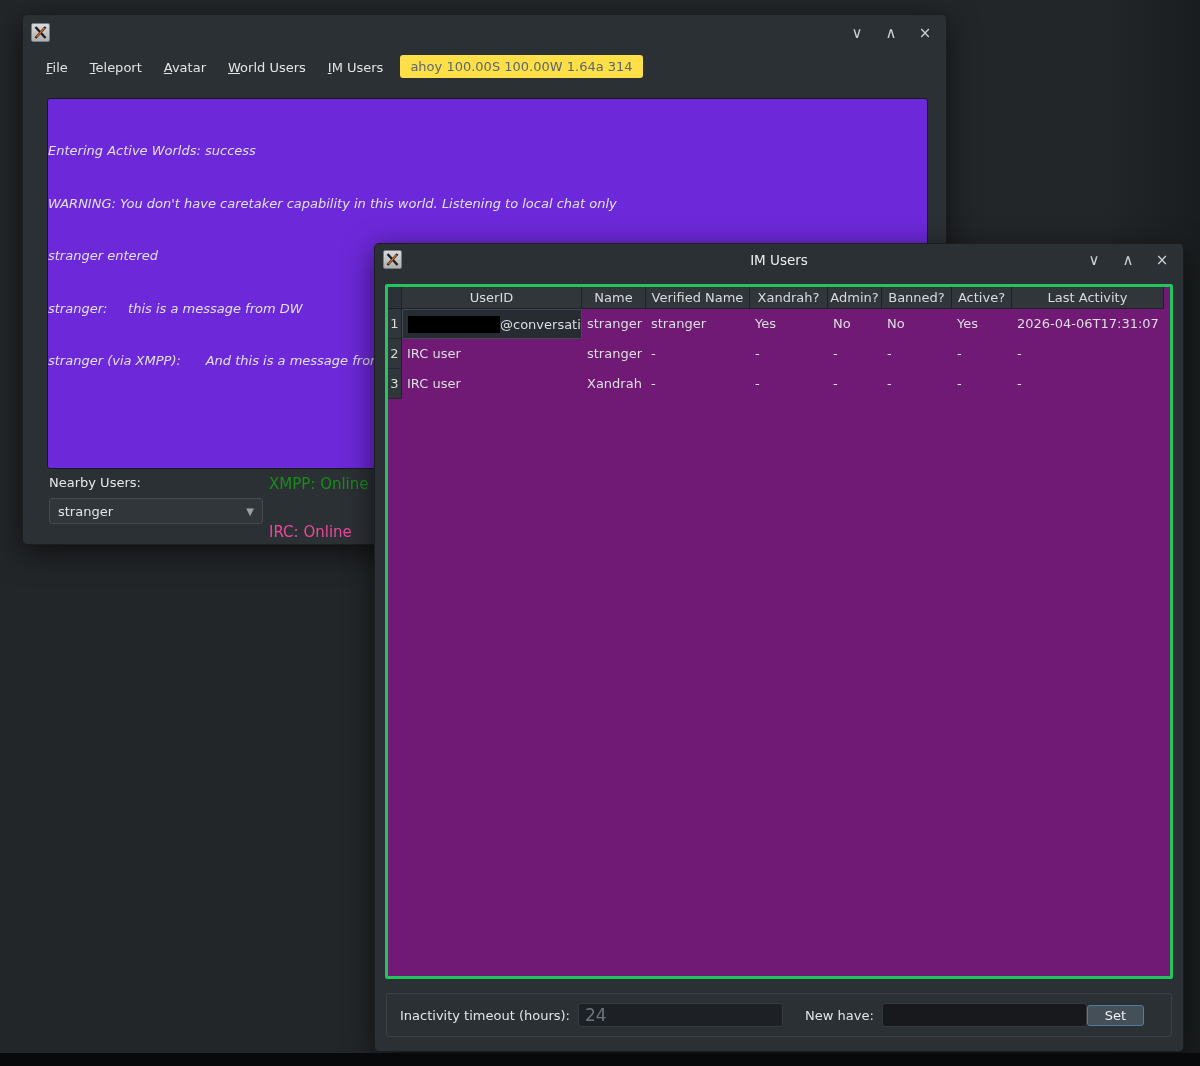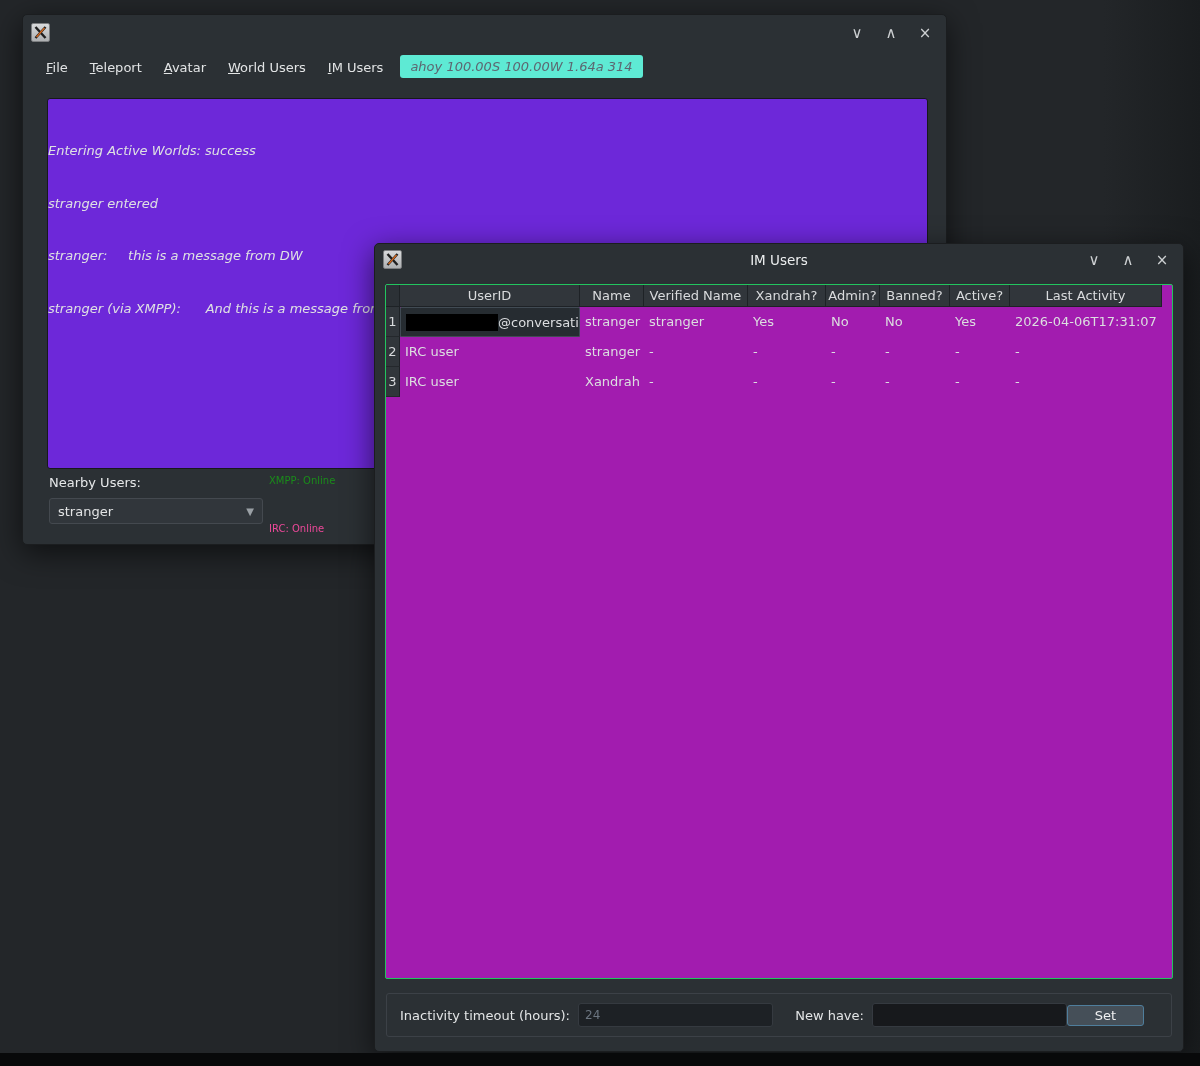--- a/index.html
+++ b/index.html
@@ -27,57 +27,57 @@
   .winbtns { position:absolute; right:12px; top:0; height:36px;
     display:flex; align-items:center; gap:16px; }
   .winbtn { color:#cdd0d2; font-size:15px; line-height:1; cursor:default;
     width:18px; text-align:center; }
 
   
   #relay { left:22px; top:14px; width:925px; height:531px; }
   .menubar { display:flex; align-items:flex-end; height:27px; padding-left:14px; gap:4px; }
   .menu-item { display:inline-block; padding:3px 9px; color:#e2e4e5; }
   .menu-item::first-letter { text-decoration:underline; }
-  .menu-status { margin-left:4px; padding:4px 10px; background:#5eead4;
-    border-radius:3px; color:#5d6771;font-style:italic; }
+  .menu-status { margin-left:4px; padding:4px 10px; background:#fde047;
+    border-radius:3px; color:#5d6771; }
   .logview { position:absolute; left:24px; top:83px; width:881px; height:371px;
     background:#6d28d9; border:1px solid #17191b; border-radius:3px;
     padding:8px 0; line-height:17.5px; white-space:pre-wrap; overflow:hidden;font-style:italic; }
   .nearby-label { position:absolute; left:26px; top:460px; color:#e6e8e9; }
   .combo { position:absolute; left:26px; top:483px; width:214px; height:26px;
     background:#31363b; border:1px solid #44494f; border-radius:3px;
     display:flex; align-items:center; padding:0 8px; }
   .combo-value { flex:1; color:#e2e4e5; }
   .combo-arrow { color:#9aa0a5; font-size:10px; }
-  .status-green { position:absolute; left:246px; font-size:10px; }
+  .status-green { position:absolute; left:246px; font-size:15px; }
 
   
   #imusers { left:374px; top:243px; width:810px; height:809px; }
   .tableview { position:absolute; left:10px; top:40px; width:788px; height:695px;
-    background:#a21caf; border:1px solid #22c55e; border-radius:2px; overflow:hidden; }
+    background:#701a75; border:3px solid #22c55e; border-radius:2px; overflow:hidden; }
   .tgrid { display:grid;
     grid-template-columns:14px 180px 64px 104px 78px 54px 70px 60px 152px; }
   .th { background:#31363b; color:#d9dbdd; text-align:center; height:22px;
     line-height:22px; border-right:1px solid #1e2226; border-bottom:1px solid #1e2226;
     overflow:hidden; white-space:nowrap; }
   .th.corner { background:#2c3136; }
   .rownum { background:#31363b; color:#d9dbdd; text-align:center; height:30px;
     line-height:30px; border-right:1px solid #1e2226; border-bottom:1px solid #24282c; }
   .td { height:30px; line-height:30px; padding-left:5px; color:#dcdee0;
     white-space:nowrap; overflow:hidden; }
   .td.selected { background:#262c31; border:1px solid #414b54; border-radius:1px; }
   .redacted { display:inline-block; vertical-align:middle; width:92px; height:17px;
     background:#000; margin-top:-3px; }
 
   .footer-frame { position:absolute; left:11px; top:749px; width:786px; height:44px;
     border:1px solid #3c4147; border-radius:3px;
     display:flex; align-items:center; padding:0 27px 0 13px; }
   .f-label { color:#e3e5e6; white-space:nowrap; }
   .f-input { height:24px; background:#1d2125; border:1px solid #353a40;
-    border-radius:3px; color:#6b7580; font-family:inherit; font-size:12px;
+    border-radius:3px; color:#6b7580; font-family:inherit; font-size:17px;
     padding:0 6px; width:205px; }
   .f-input.newval { background:#17191c; color:#dfe1e3; margin-left:8px; }
   #timeout-field { margin-left:8px; }
   #newvalue-label { margin-left:22px; }
   .set-btn { margin-left:auto; width:81px; height:21px; background:#454f58;
     border:1px solid #4f7e9c; border-radius:3px; color:#eff0f1;
     font-family:inherit; font-size:13px; }
 </style>
 </head>
 <body>
@@ -104,20 +104,21 @@
       <span class="menu-item">File</span>
       <span class="menu-item">Teleport</span>
       <span class="menu-item">Avatar</span>
       <span class="menu-item">World Users</span>
       <span class="menu-item">IM Users</span>
       <span class="menu-status">ahoy 100.00S 100.00W 1.64a 314</span>
     </div>
 
     <div class="logview">
       <div>Entering Active Worlds: success</div>
+      <div>WARNING: You don't have caretaker capability in this world. Listening to local chat only</div>
       <div>stranger entered</div>
       <div>stranger:     this is a message from DW</div>
       <div>stranger (via XMPP):      And this is a message from XMPP</div>
     </div>
 
     <div class="nearby-label">Nearby Users:</div>
 
     <div class="combo">
       <span class="combo-value">stranger</span>
       <span class="combo-arrow">▼</span>

